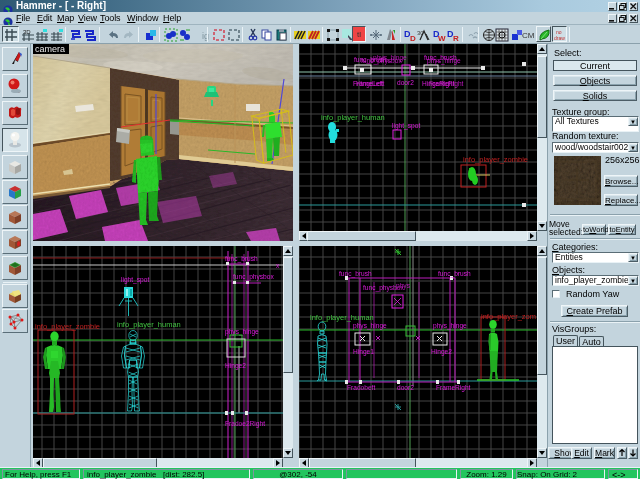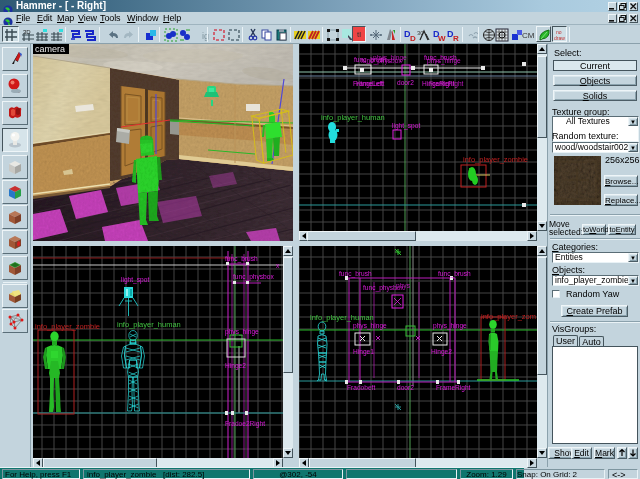--- a/index.html
+++ b/index.html
@@ -926,21 +926,21 @@
   </div>
 <div class="abs sbthumb" style="left:309px;top:458px;width:107px;height:10px;"></div>
 <div class="abs" style="left:537px;top:458px;width:10px;height:10px;background:#c3d4dd;"></div>
 
 <div id="rpanel" class="abs" style="left:547px;top:44px;width:93px;height:423px;background:#c3d4dd;border-left:1px solid #8ba1ac;">
   <div class="abs label" style="left:6px;top:4px;">Select:</div>
   <div class="abs btn3d" style="left:5px;top:16px;width:84px;height:11px;background:#dae8ee;border-color:#44545c;box-shadow:none;font-size:9px;text-align:center;line-height:10px;">Current</div>
   <div class="abs btn3d" style="left:5px;top:31px;width:84px;height:11px;font-size:9px;text-align:center;line-height:10px;"><u>O</u>bjects</div>
   <div class="abs btn3d" style="left:5px;top:46px;width:84px;height:11px;font-size:9px;text-align:center;line-height:10px;"><u>S</u>olids</div>
   <div class="abs label" style="left:4px;top:63px;"><u>T</u>exture group:</div>
-  <div class="abs combo" style="left:4px;top:72px;width:87px;height:26px;padding-left:11px;"><span style="position:relative;left:2px;top:-1px;">All Textures</span>
+  <div class="abs combo" style="left:4px;top:72px;width:87px;height:16px;"><span style="position:relative;left:2px;top:-1px;">All Textures</span>
     <div class="abs btn3d" style="right:0;top:0;width:10px;height:9px;font-size:6px;text-align:center;line-height:9px;">▼</div>
   </div>
   <div class="abs label" style="left:4px;top:87px;">Random texture:</div>
   <div class="abs combo" style="left:4px;top:98px;width:87px;height:11px;"><span style="position:relative;left:2px;top:-1px;">wood/woodstair002b</span>
     <div class="abs btn3d" style="right:0;top:0;width:10px;height:9px;font-size:6px;text-align:center;line-height:9px;">▼</div>
   </div>
   <div class="abs" id="texpreview" style="left:6px;top:112px;width:47px;height:49px;background:#4f3e2a;"><svg width="47" height="49">
         <defs>
           <filter id="wood">
             <feTurbulence type="fractalNoise" baseFrequency="0.4 0.3" numOctaves="3" result="n"></feTurbulence>
@@ -988,21 +988,21 @@
         <path d="M4 1.5 L4 8 M1.5 4 L4 1.5 L6.5 4" stroke="#000" stroke-width="1.2" fill="none"></path>
       </svg>
     </div>
   <div class="abs btn3d" style="left:80px;top:403px;width:10px;height:12px;">
       <svg width="8" height="10" style="position:absolute;left:0;top:0;">
         <path d="M4 1.5 L4 8 M1.5 5.5 L4 8 L6.5 5.5" stroke="#000" stroke-width="1.2" fill="none"></path>
       </svg>
     </div>
 </div>
 
-<div class="abs" style="left:0;top:467px;width:524px;height:12px;background:#0f766e;border-top:1px solid #e9f2f6;">
+<div class="abs" style="left:0;top:467px;width:640px;height:12px;background:#22c55e;border-top:1px solid #e9f2f6;">
   <div class="abs sunken" style="left:2px;top:1px;width:78px;height:10px;font-size:8px;color:#000;padding-left:2px;">For Help, press F1</div>
   <div class="abs sunken" style="left:83px;top:1px;width:167px;height:10px;font-size:8px;color:#000;padding-left:3px;">info_player_zombie&nbsp;&nbsp;&nbsp;[dist: 282.5]</div>
   <div class="abs sunken" style="left:253px;top:1px;width:90px;height:10px;font-size:8px;color:#000;text-align:center;">@302, -54</div>
   <div class="abs sunken" style="left:346px;top:1px;width:111px;height:10px;"></div>
   <div class="abs sunken" style="left:460px;top:1px;width:53px;height:10px;font-size:8px;color:#000;text-align:center;">Zoom: 1.29</div>
   <div class="abs sunken" style="left:516px;top:1px;width:89px;height:10px;font-size:8px;color:#000;padding-left:0;">Snap: On Grid: 2</div>
   <div class="abs sunken" style="left:608px;top:1px;width:30px;height:10px;font-size:9px;color:#000;padding-left:3px;">&lt;-&gt;</div>
 </div>
 
 </body></html>

